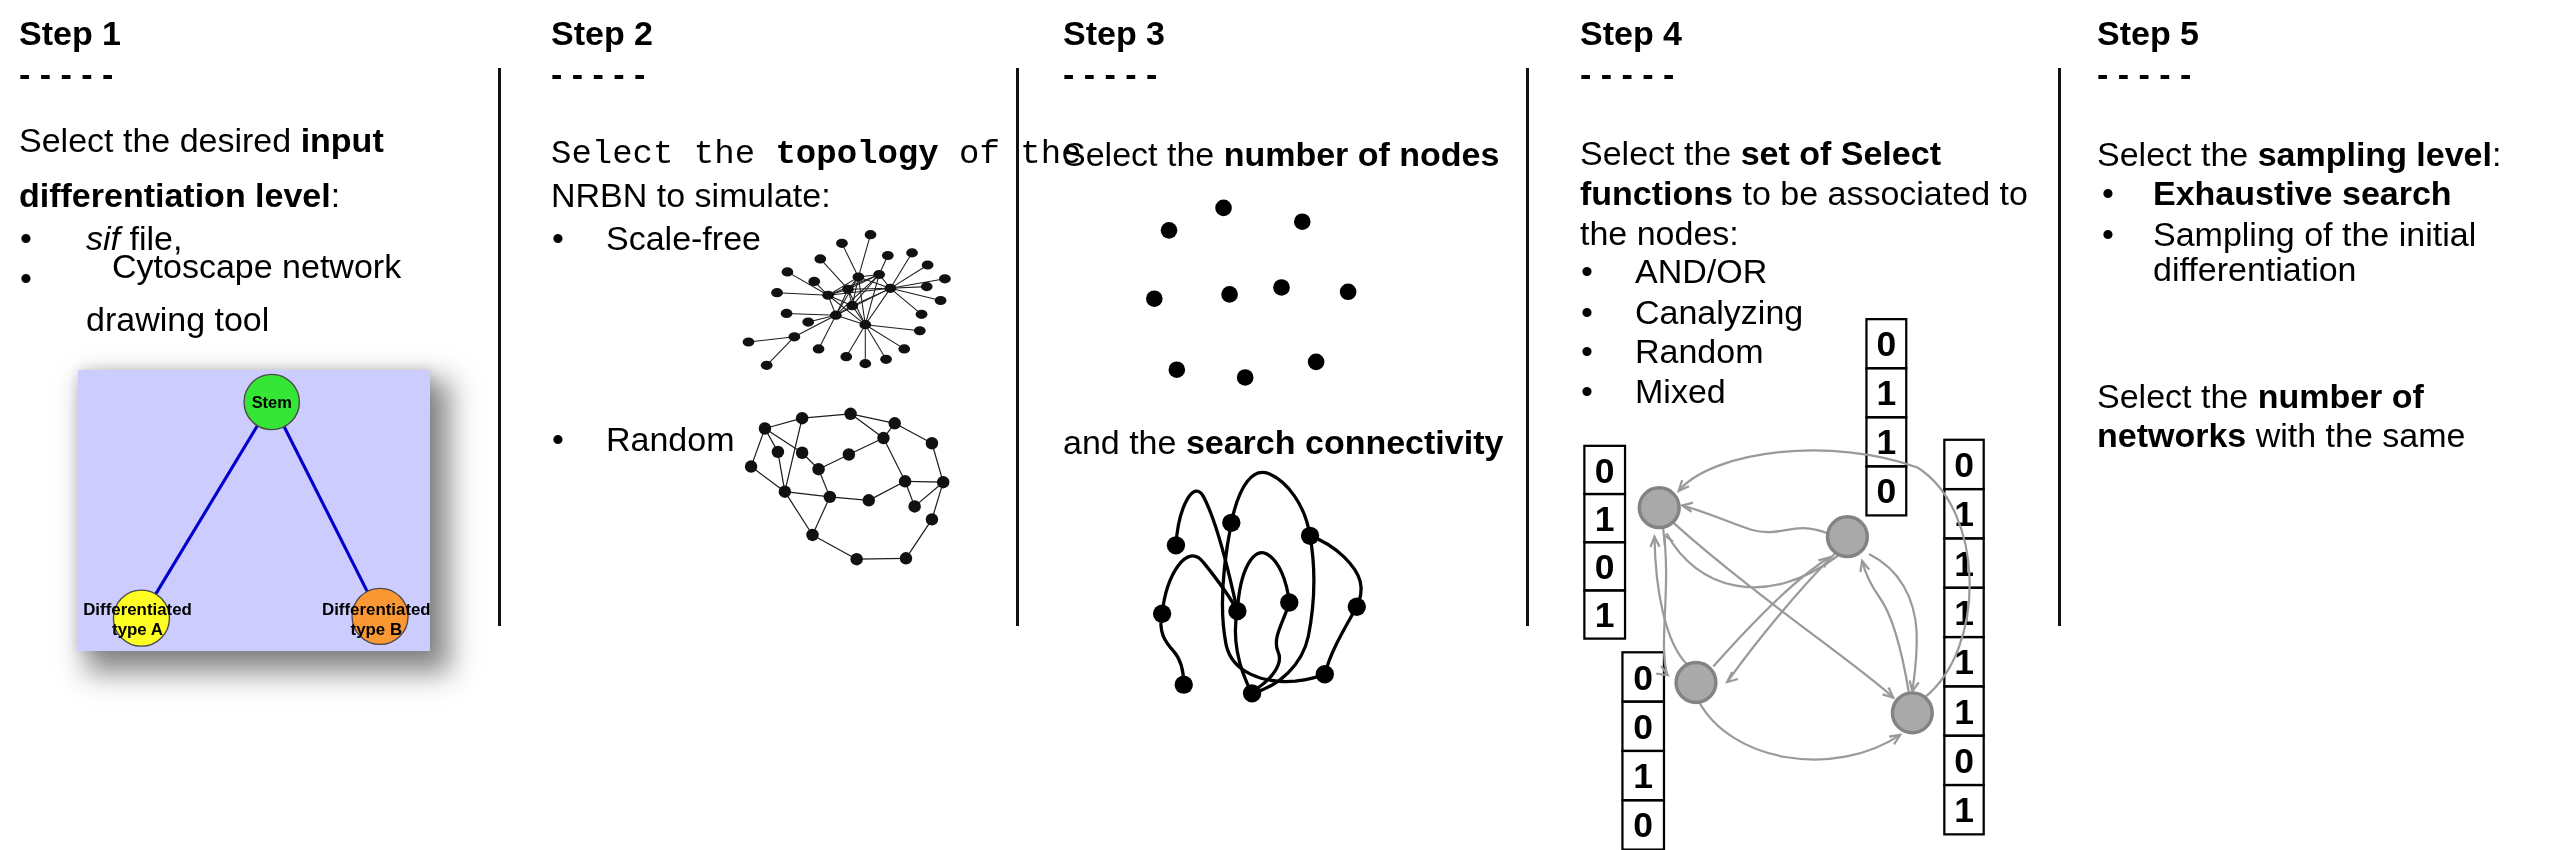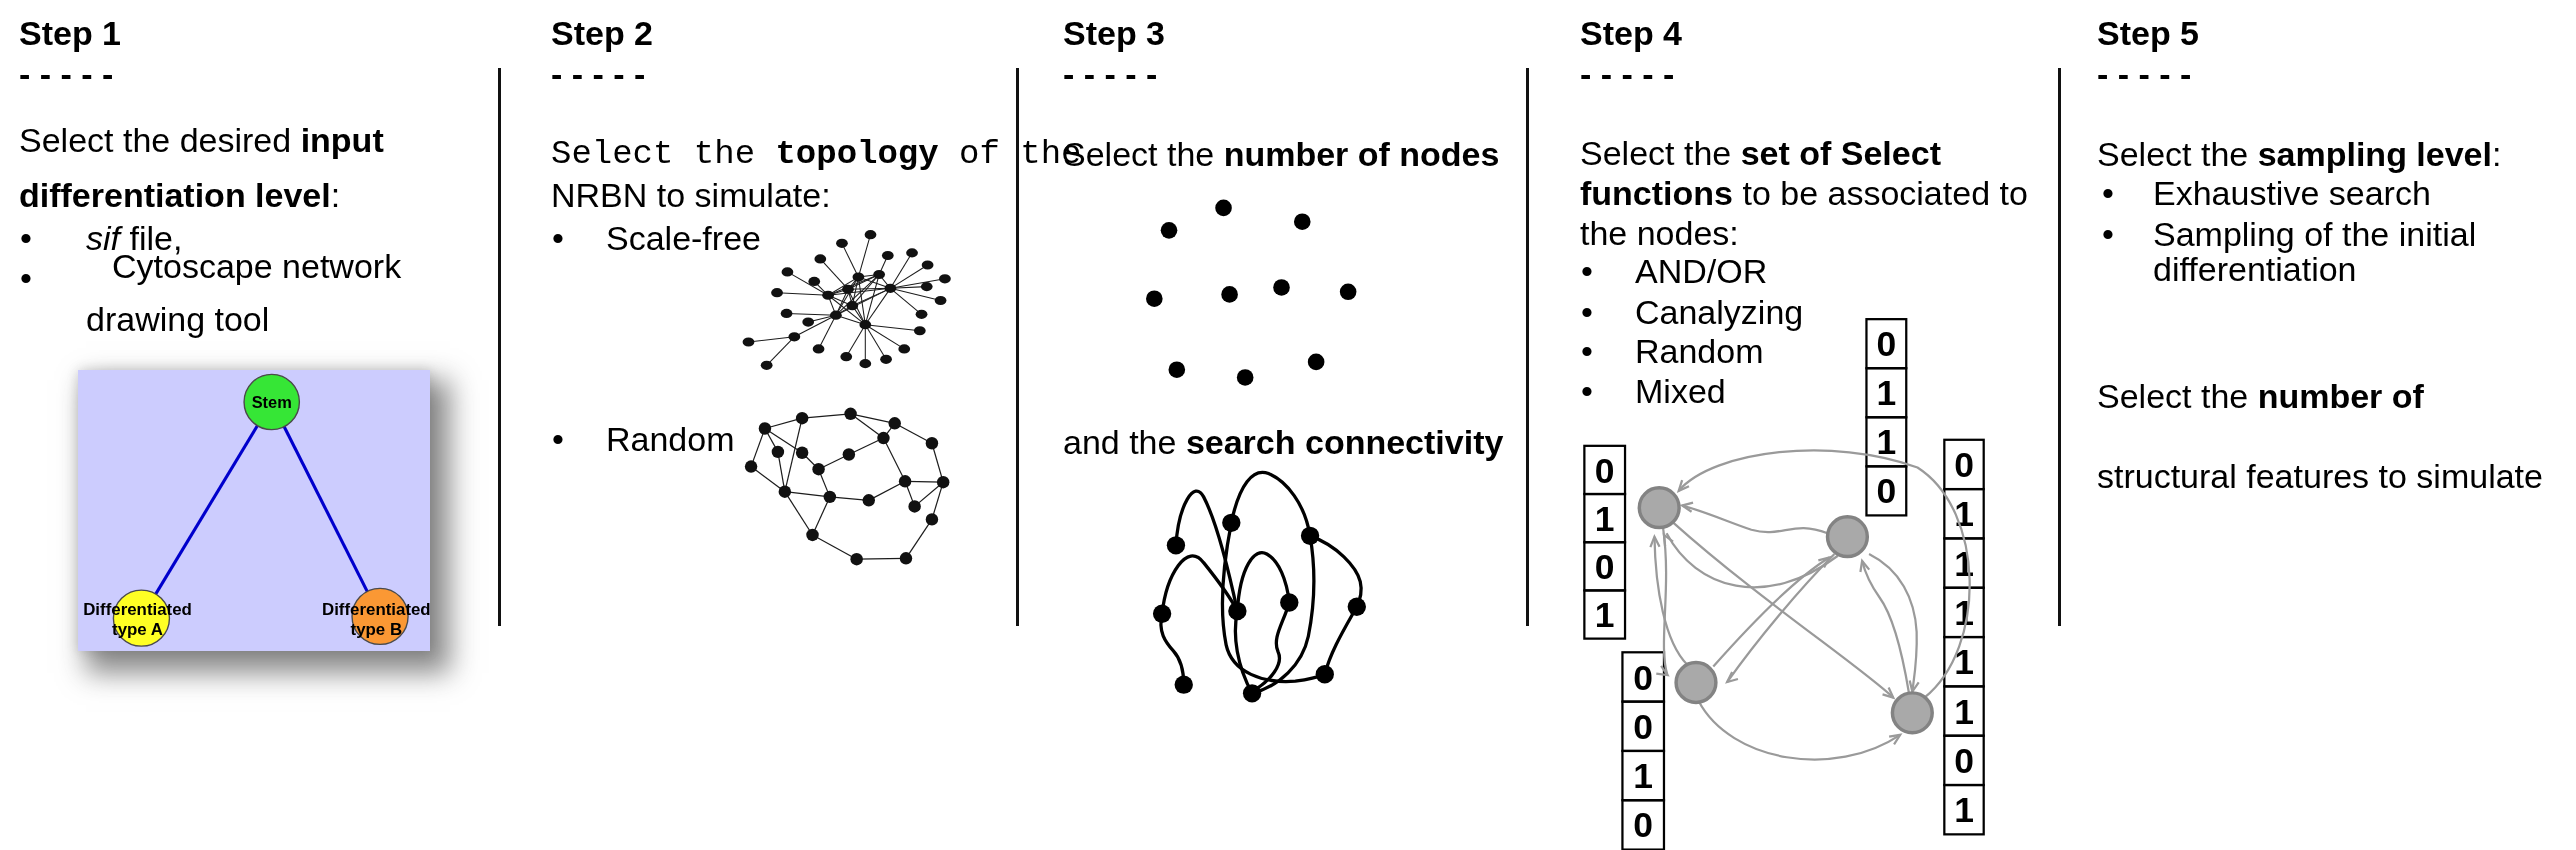--- a/index.html
+++ b/index.html
@@ -45,26 +45,26 @@
 <div class="t" style="left:1581px;top:251px;">•</div>
 <div class="t" style="left:1635px;top:251px;">AND/OR</div>
 <div class="t" style="left:1581px;top:292px;">•</div>
 <div class="t" style="left:1635px;top:292px;">Canalyzing</div>
 <div class="t" style="left:1581px;top:331px;">•</div>
 <div class="t" style="left:1635px;top:331px;">Random</div>
 <div class="t" style="left:1581px;top:371px;">•</div>
 <div class="t" style="left:1635px;top:371px;">Mixed</div>
 <div class="t" style="left:2097px;top:134px;">Select the <b>sampling level</b>:</div>
 <div class="t" style="left:2102px;top:173px;">•</div>
-<div class="t" style="left:2153px;top:173px;">Exhaustive search</div>
+<div class="t" style="left:2153px;top:173px;font-weight:bold;">Exhaustive search</div>
 <div class="t" style="left:2102px;top:214px;">•</div>
 <div class="t" style="left:2153px;top:214px;">Sampling of the initial</div>
 <div class="t" style="left:2153px;top:249px;">differentiation</div>
 <div class="t" style="left:2097px;top:376px;">Select the <b>number of</b></div>
-<div class="t" style="left:2097px;top:456px;">structural features to simulate</div>
+<div class="t" style="left:2097px;top:415px;"><b>networks</b> with the same</div>
 <div style="position:absolute;left:78px;top:370px;width:352px;height:281px;background:#ccccfe;box-shadow:14px 15.6px 26px 6px rgba(42,42,42,0.55), 0 0 11.2px rgba(0,0,0,0.15);">
       <svg width="352" height="281" viewBox="0 0 407 325" style="font-size:39px">
         <line x1="224" y1="37" x2="73" y2="287" stroke="#0000cc" stroke-width="3.6"></line>
         <line x1="224" y1="37" x2="349" y2="285" stroke="#0000cc" stroke-width="3.6"></line>
         <circle cx="224" cy="37" r="32" fill="#36e636" stroke="#4a4a4a" stroke-width="1.6"></circle>
         <circle cx="73.3" cy="287" r="32.4" fill="#ffff24" stroke="#4a4a4a" stroke-width="1.6"></circle>
         <circle cx="349.3" cy="285" r="32.4" fill="#fb9834" stroke="#4a4a4a" stroke-width="1.6"></circle>
         <text x="224" y="44" text-anchor="middle" font-size="19" font-weight="bold" fill="#000">Stem</text>
         <text text-anchor="middle" font-size="19.5" font-weight="bold" fill="#000"><tspan x="68.8" y="283">Differentiated</tspan><tspan x="68.8" y="306">type A</tspan></text>
         <text text-anchor="middle" font-size="19.5" font-weight="bold" fill="#000"><tspan x="345" y="283">Differentiated</tspan><tspan x="345" y="306">type B</tspan></text>

